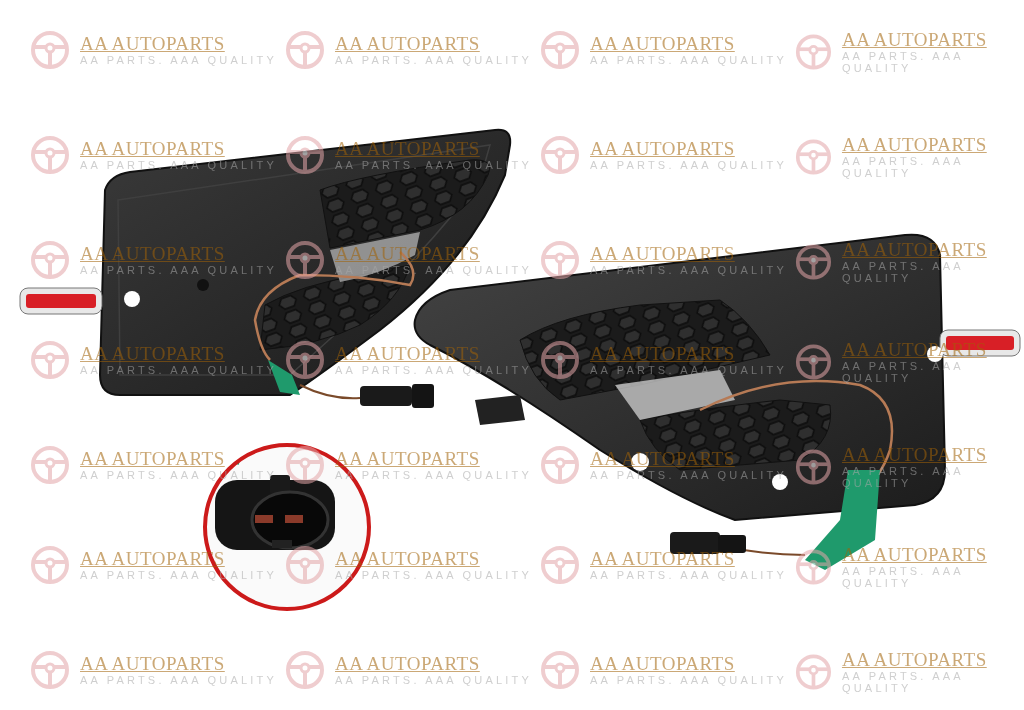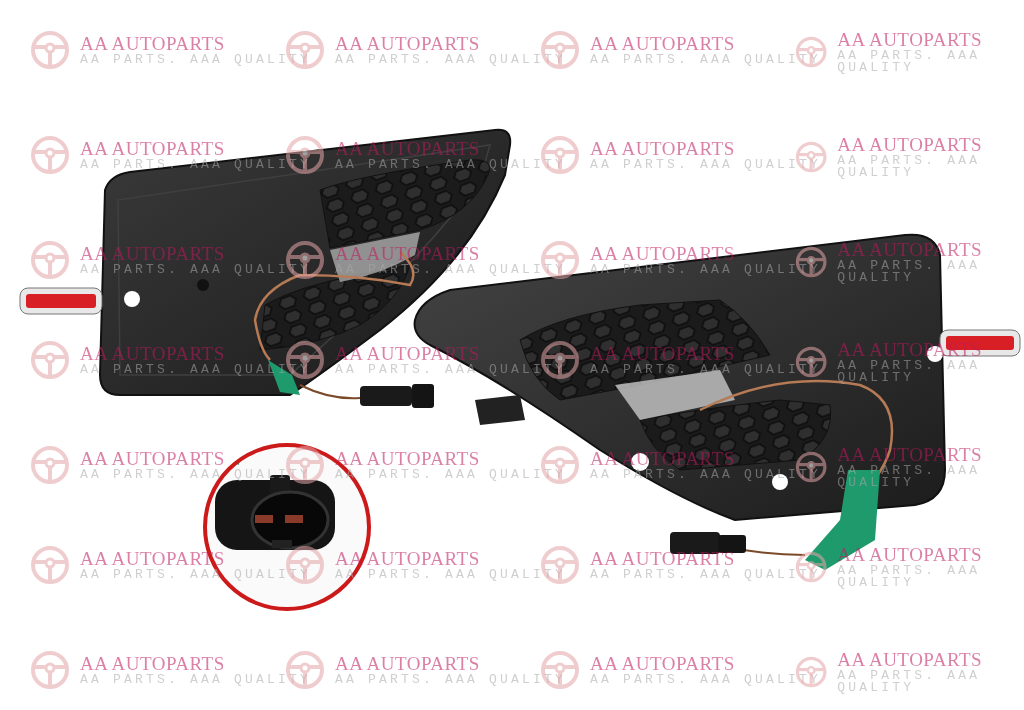--- a/index.html
+++ b/index.html
@@ -2,22 +2,22 @@
 <html><head>
 <meta charset="utf-8">
 <style>
   html,body{margin:0;padding:0;background:#fff;}
   body{width:1024px;height:710px;position:relative;overflow:hidden;font-family:"Liberation Serif",serif;}
   .photo{position:absolute;left:0;top:0;width:1024px;height:710px;}
   .wm-layer{position:absolute;left:0;top:0;width:1024px;height:710px;pointer-events:none;}
   .wm{position:absolute;display:flex;align-items:center;gap:10px;opacity:0.55;}
   .wm .logo{width:40px;height:40px;}
   .wm .txt{display:flex;flex-direction:column;}
-  .wm .brand{font-family:"Liberation Serif",serif;font-size:19px;color:#be185d;letter-spacing:0.5px;line-height:20px;}
-  .wm .tag{font-family:Liberation Mono, monospace;font-size:13px;color:#a8a8a8;letter-spacing:3.2px;line-height:12px;}
+  .wm .brand{font-family:"Liberation Serif",serif;font-size:19px;color:#a16207;letter-spacing:0.5px;line-height:20px;text-decoration:underline;}
+  .wm .tag{font-family:Liberation Sans, sans-serif;font-size:11px;color:#a8a8a8;letter-spacing:3.2px;line-height:12px;}
 </style>
 </head>
 <body>
 
 <svg class="photo" viewBox="0 0 1024 710" xmlns="http://www.w3.org/2000/svg">
   <defs>
     <pattern id="hex" width="26" height="15" patternUnits="userSpaceOnUse" patternTransform="rotate(-20)">
       <rect width="26" height="15" fill="#1b1b1b"></rect>
       <path d="M2 7.5 L6 2 L16 2 L20 7.5 L16 13 L6 13 Z" fill="#2f2f2f" stroke="#0c0c0c" stroke-width="1.5"></path>
     </pattern>

